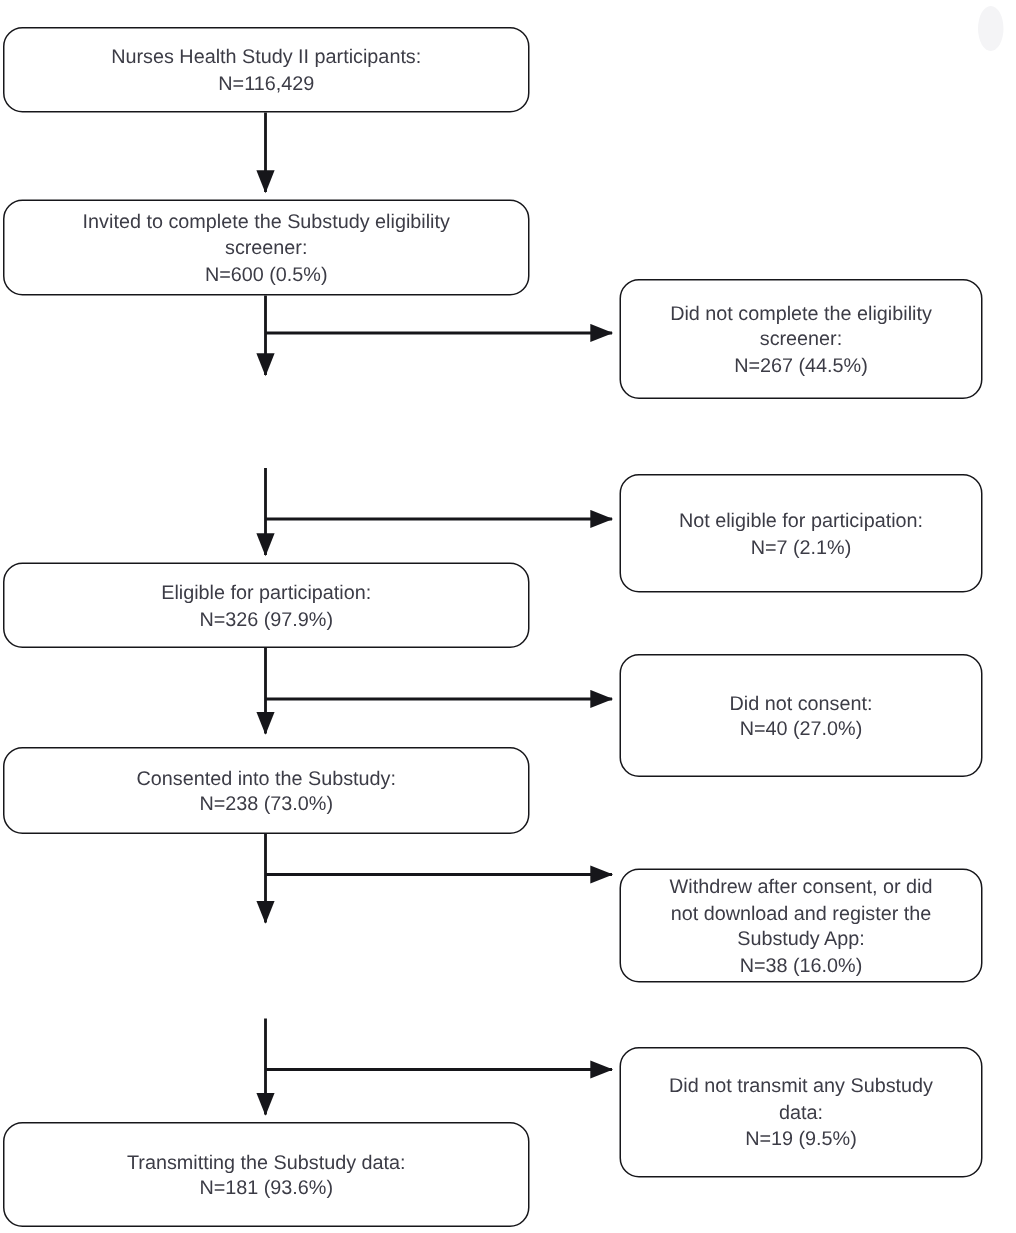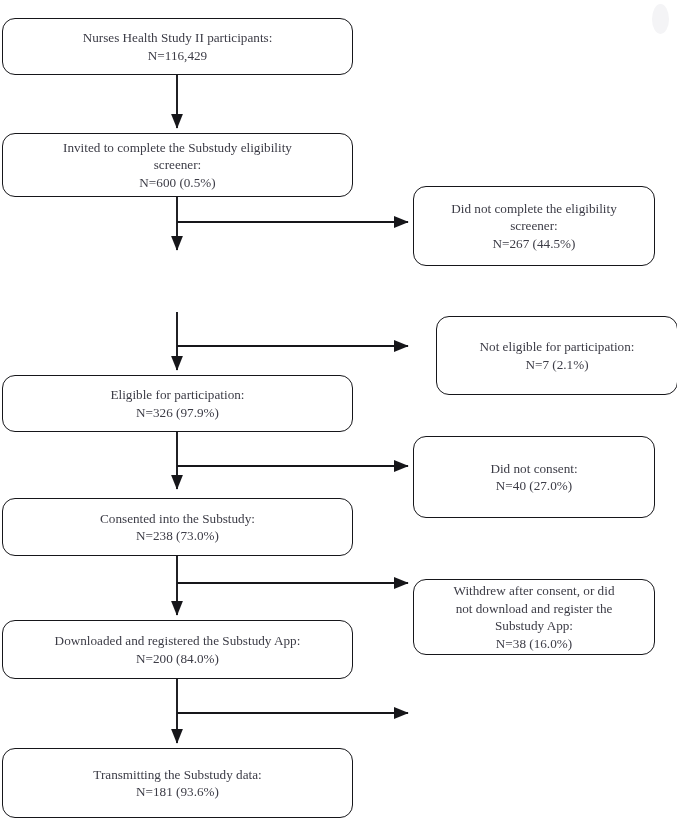--- a/index.html
+++ b/index.html
@@ -34,21 +34,21 @@
     display: flex;
     align-items: center;
     justify-content: center;
     text-align: center;
     padding: 4px 10px;
   }
   .node-text {
     color: #3c3c46;
     font-size: 13.2px;
     line-height: 17.5px;
-    font-family: Liberation Serif, serif;
+    font-family: Liberation Sans, sans-serif;
     white-space: pre-line;
   }
   .exclusion-box .node-text {
     font-size: 13.2px;
   }
   #corner-artifact {
     position: absolute;
     left: 652px;
     top: 4px;
     width: 17px;
@@ -104,47 +104,48 @@
   <div class="node-box main-box" style="left:2px; top:375px; width:351px; height:57px;">
     <span class="node-text">Eligible for participation:
 N=326 (97.9%)</span>
   </div>
 
   <div class="node-box main-box" style="left:2px; top:498px; width:351px; height:58px;">
     <span class="node-text">Consented into the Substudy:
 N=238 (73.0%)</span>
   </div>
 
-  <div class="node-box main-box" style="left:2px; top:620px; width:351px; height:59px;">
-    <span class="node-text">Downloaded and registered the Substudy App:
-N=200 (84.0%)</span>
-  </div>
 
   <div class="node-box main-box" style="left:2px; top:748px; width:351px; height:70px;">
     <span class="node-text">Transmitting the Substudy data:
 N=181 (93.6%)</span>
   </div>
 
   <div class="node-box exclusion-box" style="left:413px; top:186px; width:242px; height:80px;">
     <span class="node-text">Did not complete the eligibility
 screener:
 N=267 (44.5%)</span>
   </div>
 
-  <div class="node-box exclusion-box" style="left:413px; top:316px; width:242px; height:79px;margin-left:23px;">
+  <div class="node-box exclusion-box" style="left:413px; top:316px; width:242px; height:79px;">
     <span class="node-text">Not eligible for participation:
 N=7 (2.1%)</span>
   </div>
 
   <div class="node-box exclusion-box" style="left:413px; top:436px; width:242px; height:82px;">
     <span class="node-text">Did not consent:
 N=40 (27.0%)</span>
   </div>
 
   <div class="node-box exclusion-box" style="left:413px; top:557px; width:242px; height:76px;margin-top:22px;">
     <span class="node-text">Withdrew after consent, or did
 not download and register the
 Substudy App:
 N=38 (16.0%)</span>
   </div>
 
+  <div class="node-box exclusion-box" style="left:413px; top:698px; width:242px; height:87px;">
+    <span class="node-text">Did not transmit any Substudy
+data:
+N=19 (9.5%)</span>
+  </div>
 
 </div>
 
 </body></html>

